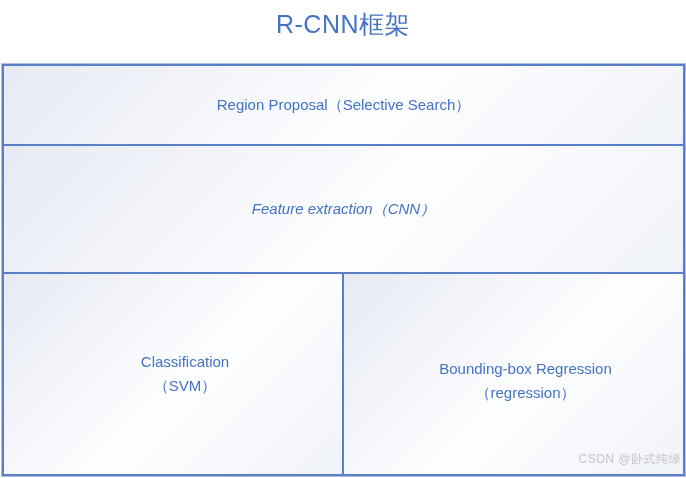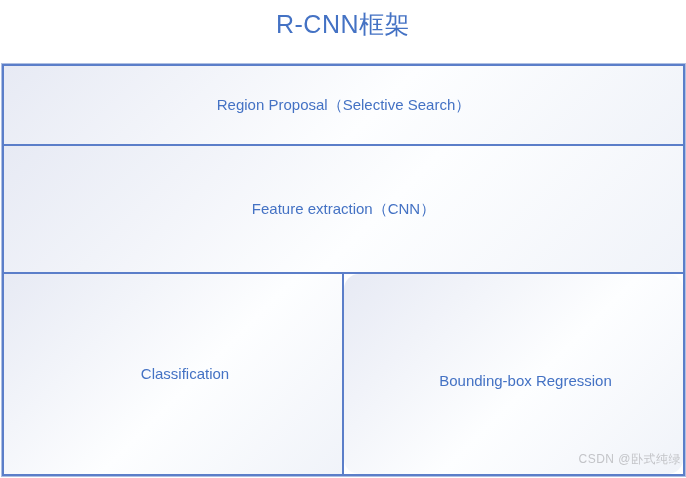--- a/index.html
+++ b/index.html
@@ -50,34 +50,34 @@
   }
   .row-1 {
     height: 78px;
     flex: 0 0 auto;
     border-bottom: 2px solid #5B7EC9;
   }
   .row-2 {
     height: 126px;
     flex: 0 0 auto;
     border-bottom: 2px solid #5B7EC9;
+    font-style: italic;
   }
   .row-3 {
     flex: 1 1 auto;
     display: flex;
     flex-direction: row;
   }
   .cell-left {
     width: 338px;
     flex: 0 0 auto;
     border-right: 2px solid #5B7EC9;
   }
   .cell-right {
     flex: 1 1 auto;
-    border-radius: 15px;
   }
   .cell-right .two-line {
     transform: translateY(7px);
   }
   .two-line {
     display: block;
     margin-left: 24px;
   }
   .watermark {
     position: absolute;
@@ -103,26 +103,28 @@
 
     <div class="cell row-2">
       <span>Feature extraction（CNN）</span>
     </div>
 
     <div class="row-3">
 
       <div class="cell cell-left">
         <span class="two-line">
           <span>Classification</span><br>
+          <span>（SVM）</span>
         </span>
       </div>
 
       <div class="cell cell-right">
         <span class="two-line">
           <span>Bounding-box Regression</span><br>
+          <span>（regression）</span>
         </span>
       </div>
 
     </div>
   </div>
 
   <div class="watermark">CSDN @卧式纯绿</div>
 
 </div>
 

